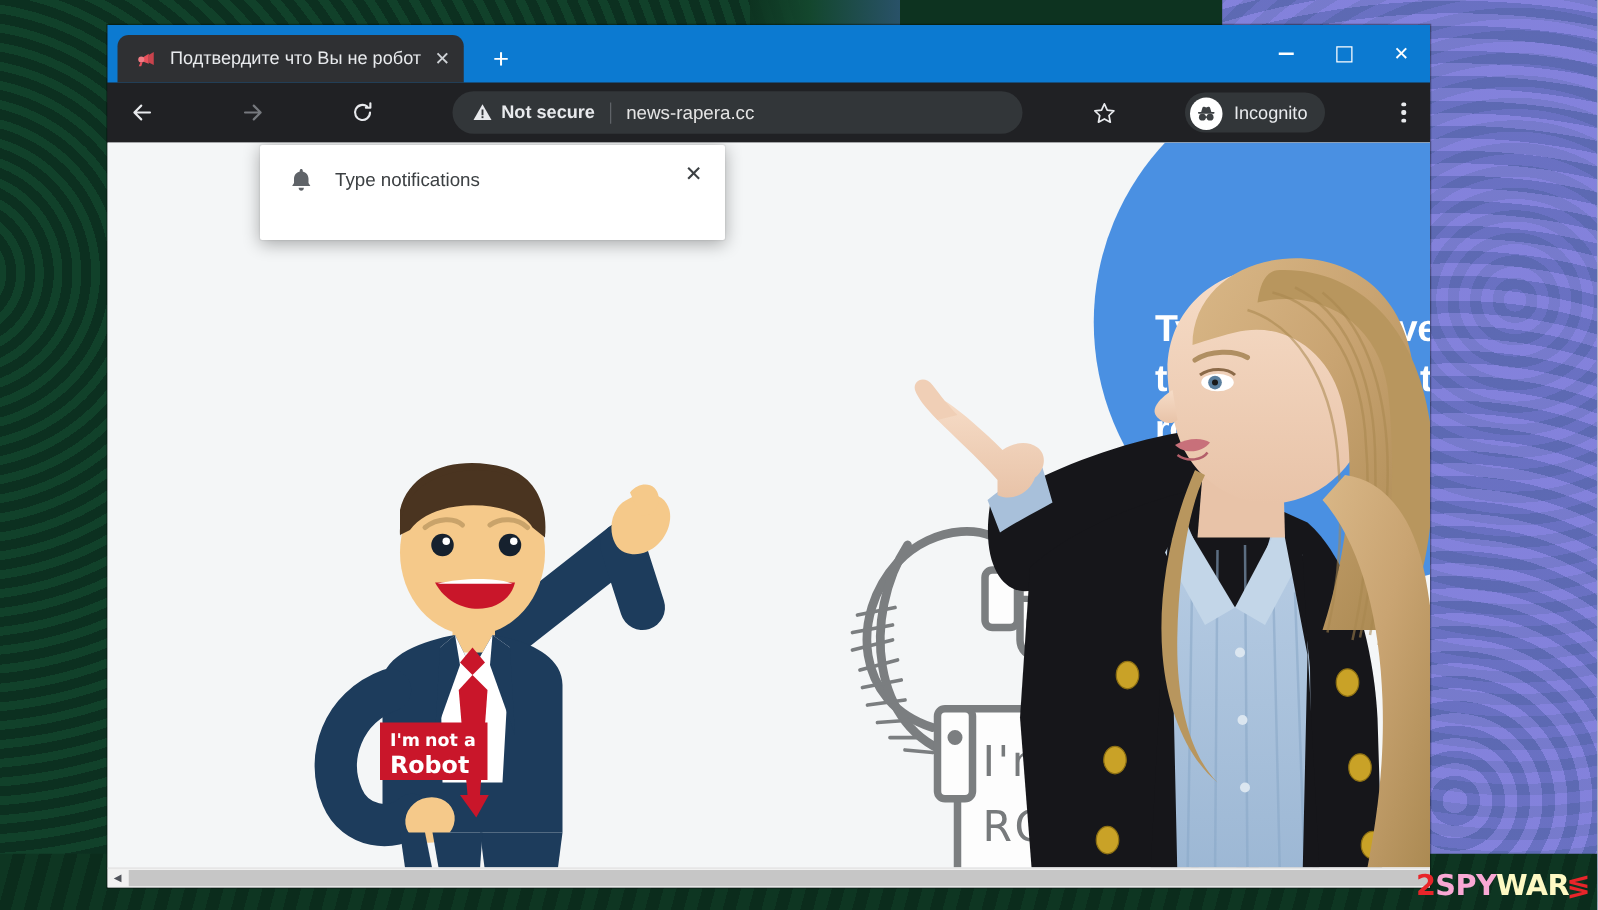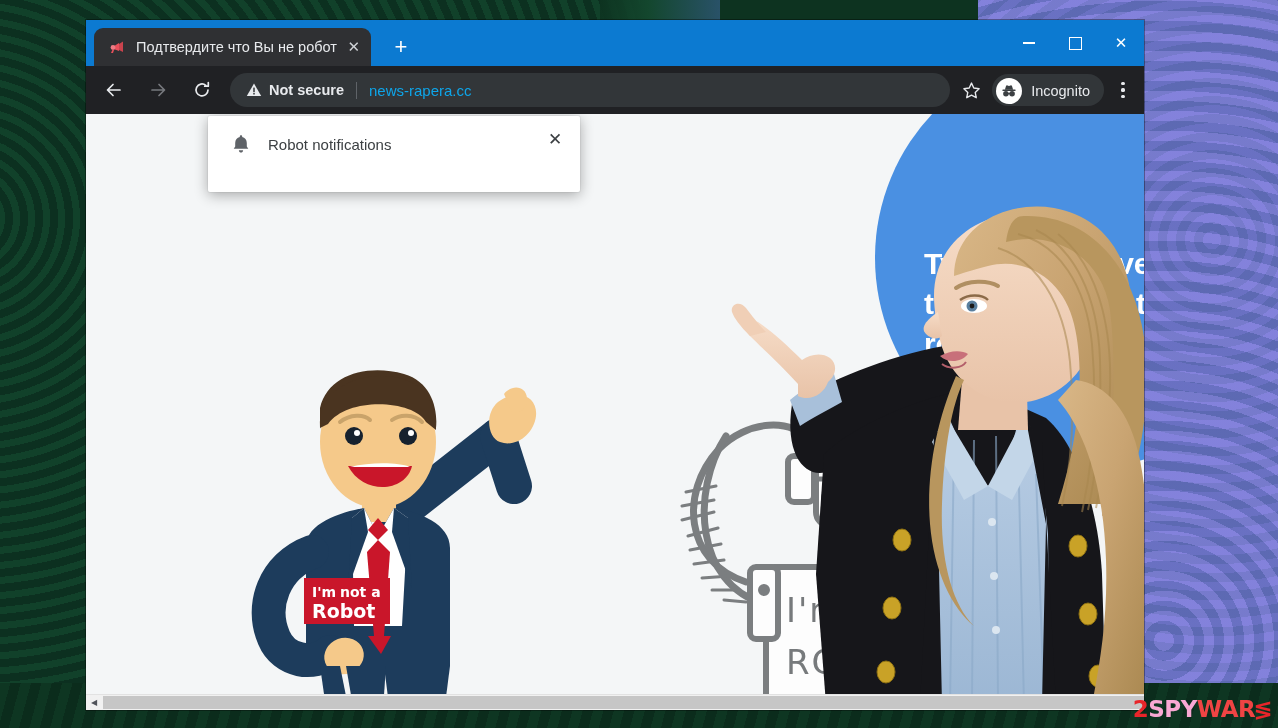--- a/index.html
+++ b/index.html
@@ -123,20 +123,21 @@
   .winbtn.min::before { content:""; width:12px;height:1.5px;background:#fff;display:block; }
   .winbtn.max::before { content:""; width:11px;height:11px;border:1.6px solid #fff;display:block; }
 
   
   .toolbar {
     height: 48px;
     background: #202124;
     display: flex;
     align-items: center;
     padding: 0 6px;
+    gap: 44px;
   }
   .navbtn {
     width: 34px; height: 34px; margin: 0 5px;
     display:flex;align-items:center;justify-content:center;
     border-radius: 50%;
     color: #e8eaed;
   }
   .navbtn.disabled { color: #6b6e73; }
   .omnibox {
     flex: 1 1 auto;
@@ -154,21 +155,21 @@
     position: relative; top: 0px;
   }
   .notsecure {
     color: #e8eaed; font-size: 14.5px; font-weight: 600;
     white-space: nowrap;
   }
   .omni-sep {
     width:1px; height:17px; background:#5f6368; margin: 0 12px;
     flex: 0 0 auto;
   }
-  .url { color:#0ea5e9; font-size: 15px; white-space: nowrap; flex:1 1 auto; }
+  .url { color:#e5e5e5; font-size: 15px; white-space: nowrap; flex:1 1 auto; }
   .star {
     width: 30px; height:30px; display:flex;align-items:center;justify-content:center;
     color:#e8eaed; font-size:17px;
   }
   .incognito-pill {
     height: 32px;
     background: #323639;
     border-radius: 16px;
     display:flex; align-items:center;
     padding: 1px 14px 0 4px;
@@ -311,21 +312,21 @@
   .watermark {
     position:absolute; right: 6px; bottom: 6px;
     font-size: 23px; font-weight: bold;
     letter-spacing: -.5px;
     z-index: 90;
     display:flex; align-items:center;
     font-family: "DejaVu Sans", sans-serif;
   }
   .wm-2 { color:#e8252a; }
   .wm-spy { color:#f9a8d4; }
-  .wm-ware { color:#ef4444; }
+  .wm-ware { color:#fef9c3; }
   .wm-arrow { color:#e8252a; margin-left:-2px; }
 </style>
 </head>
 <body>
 
 <div id="desktop">
   <div class="bg-left"></div>
   <div class="bg-mid-green"></div>
   <div class="bg-right"></div>
   <div class="bg-bottom"></div>
@@ -638,21 +639,21 @@
         <div class="perm-close">✕</div>
         <div class="perm-row">
           <span class="bell">
             <svg width="18" height="20" viewBox="0 0 18 20">
               <path d="M9 1.2 C9.7 1.2 10.2 1.7 10.2 2.4 L10.2 3.1 C12.9 3.7 14.8 6 14.8 8.9
                        L14.8 12.4 L16.3 14.8 L1.7 14.8 L3.2 12.4 L3.2 8.9 C3.2 6 5.1 3.7 7.8 3.1
                        L7.8 2.4 C7.8 1.7 8.3 1.2 9 1.2 Z" fill="#5f6368"></path>
               <path d="M6.9 16.2 L11.1 16.2 C11.1 17.6 10.1 18.6 9 18.6 C7.9 18.6 6.9 17.6 6.9 16.2 Z" fill="#5f6368"></path>
             </svg>
           </span>
-          <span class="perm-opt">Robot notifications</span>
+          <span class="perm-opt">Type notifications</span>
         </div>
       </div>
 
     </div>
   </div>
 
   <div class="watermark">
     <span class="wm-2">2</span>
     <span class="wm-spy">SPY</span>
     <span class="wm-ware">WAR</span>

